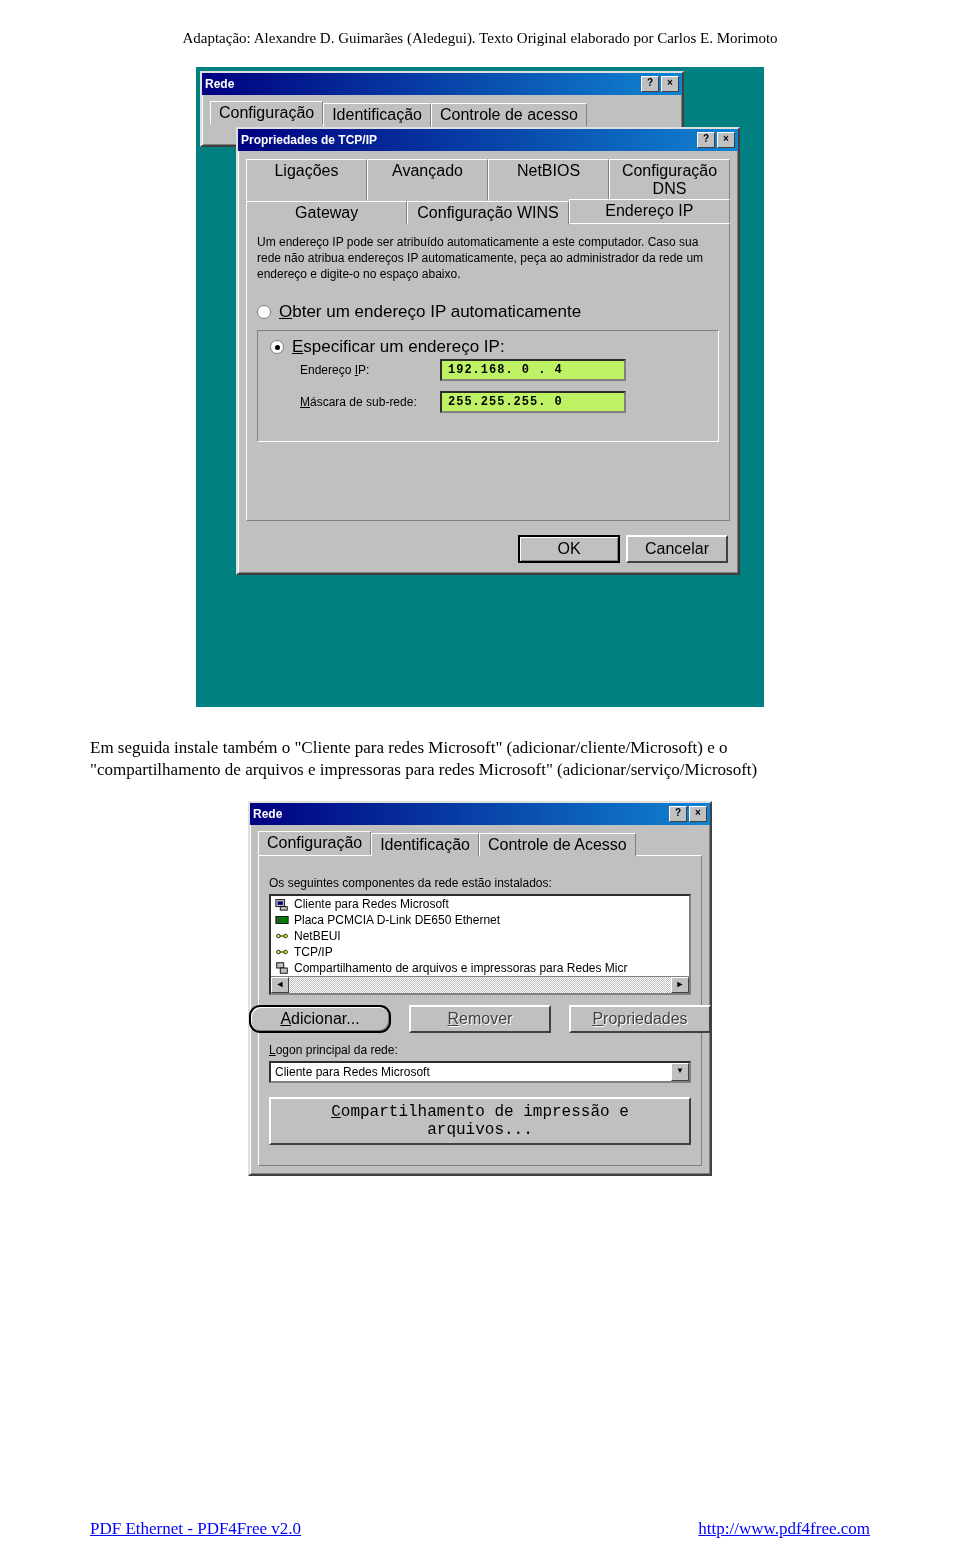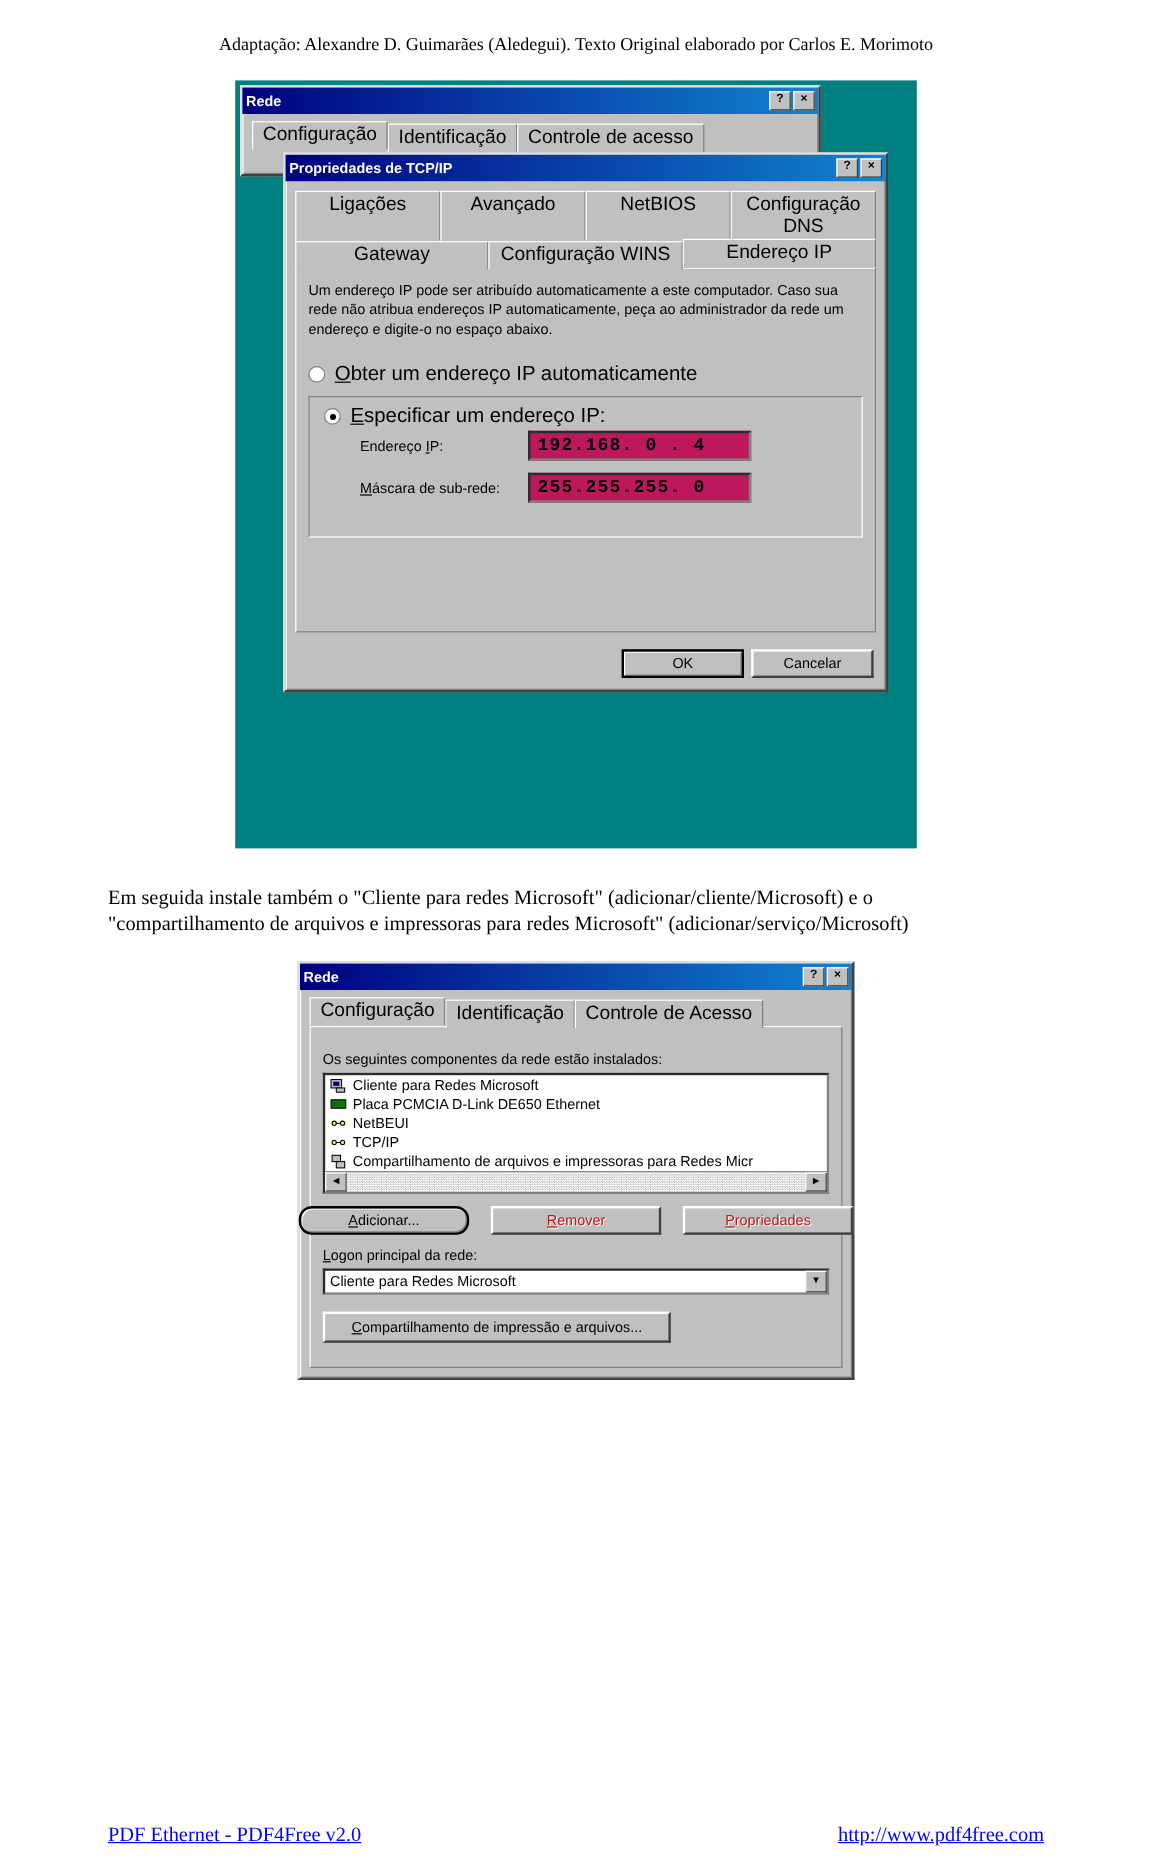--- a/index.html
+++ b/index.html
@@ -105,33 +105,33 @@
   .radio {
     width:12px;height:12px;border-radius:50%;
     border:1px solid #808080;background:#fff;margin-right:8px;
     display:flex;align-items:center;justify-content:center;
   }
   .radio .dot{width:5px;height:5px;border-radius:50%;background:#000;}
   .field-row{display:flex;align-items:center;margin:10px 0 10px 30px;font-size:12px;}
   .field-label{width:140px;text-align:left;}
   .underl{text-decoration:underline;}
   .ip-input{
-    background:#be185d;border:2px inset #808080;
-    font-family:"Courier New",monospace;font-weight:bold;font-size:15px;
+    background:#bef264;border:2px inset #808080;
+    font-family:"Courier New",monospace;font-weight:bold;font-size:12px;
     padding:2px 6px;letter-spacing:1px;width:170px;
   }
   .btn {
     background:#c0c0c0;
     border:2px solid;
     border-color:#fff #404040 #404040 #fff;
-    font-size:12px;padding:3px 14px;min-width:70px;
+    font-size:16px;padding:3px 14px;min-width:70px;
     text-align:center;display:inline-block;
   }
   .btn.default{border:2px solid #000;box-shadow:inset 1px 1px 0 #fff, inset -1px -1px 0 #808080;}
-  .btn.disabled{color:#b91c1c;text-shadow:1px 1px 0 #fff;}
+  .btn.disabled{color:#404040;text-shadow:1px 1px 0 #fff;}
   .dlg-buttons{display:flex;justify-content:flex-end;gap:6px;padding:6px 10px 10px 0;}
   .sunken-panel{
     border:2px inset #808080;background:#fff;font-size:12px;
   }
   .list-row{display:flex;align-items:center;padding:1px 3px;gap:4px;}
   .icon{width:16px;height:14px;display:inline-block;}
   .scrollbar-h{
     height:16px;background:#c0c0c0;display:flex;
     border-top:1px solid #808080;
   }
@@ -311,21 +311,21 @@
           <span class="btn disabled" style="min-width:110px;"><span class="underl">P</span>ropriedades</span>
         </div>
 
         <div class="small-label"><span class="underl">L</span>ogon principal da rede:</div>
         <div class="dropdown">
           <span class="dd-text">Cliente para Redes Microsoft</span>
           <span class="dd-btn">▼</span>
         </div>
 
         <div style="margin-top:14px;">
-          <span class="btn" style="text-align:center;padding:4px 22px;"><span class="underl">C</span>ompartilhamento de impressão e arquivos...</span>
+          <span class="btn" style="text-align:center;padding:4px 10px;font-family:Liberation Mono, monospace;"><span class="underl">C</span>ompartilhamento de impressão e arquivos...</span>
         </div>
         <div style="height:10px;"></div>
       </div>
     </div>
   </div>
 
   <div class="footer">
     <span class="link">PDF Ethernet - PDF4Free v2.0</span>
     <span class="link">http://www.pdf4free.com</span>
   </div>

